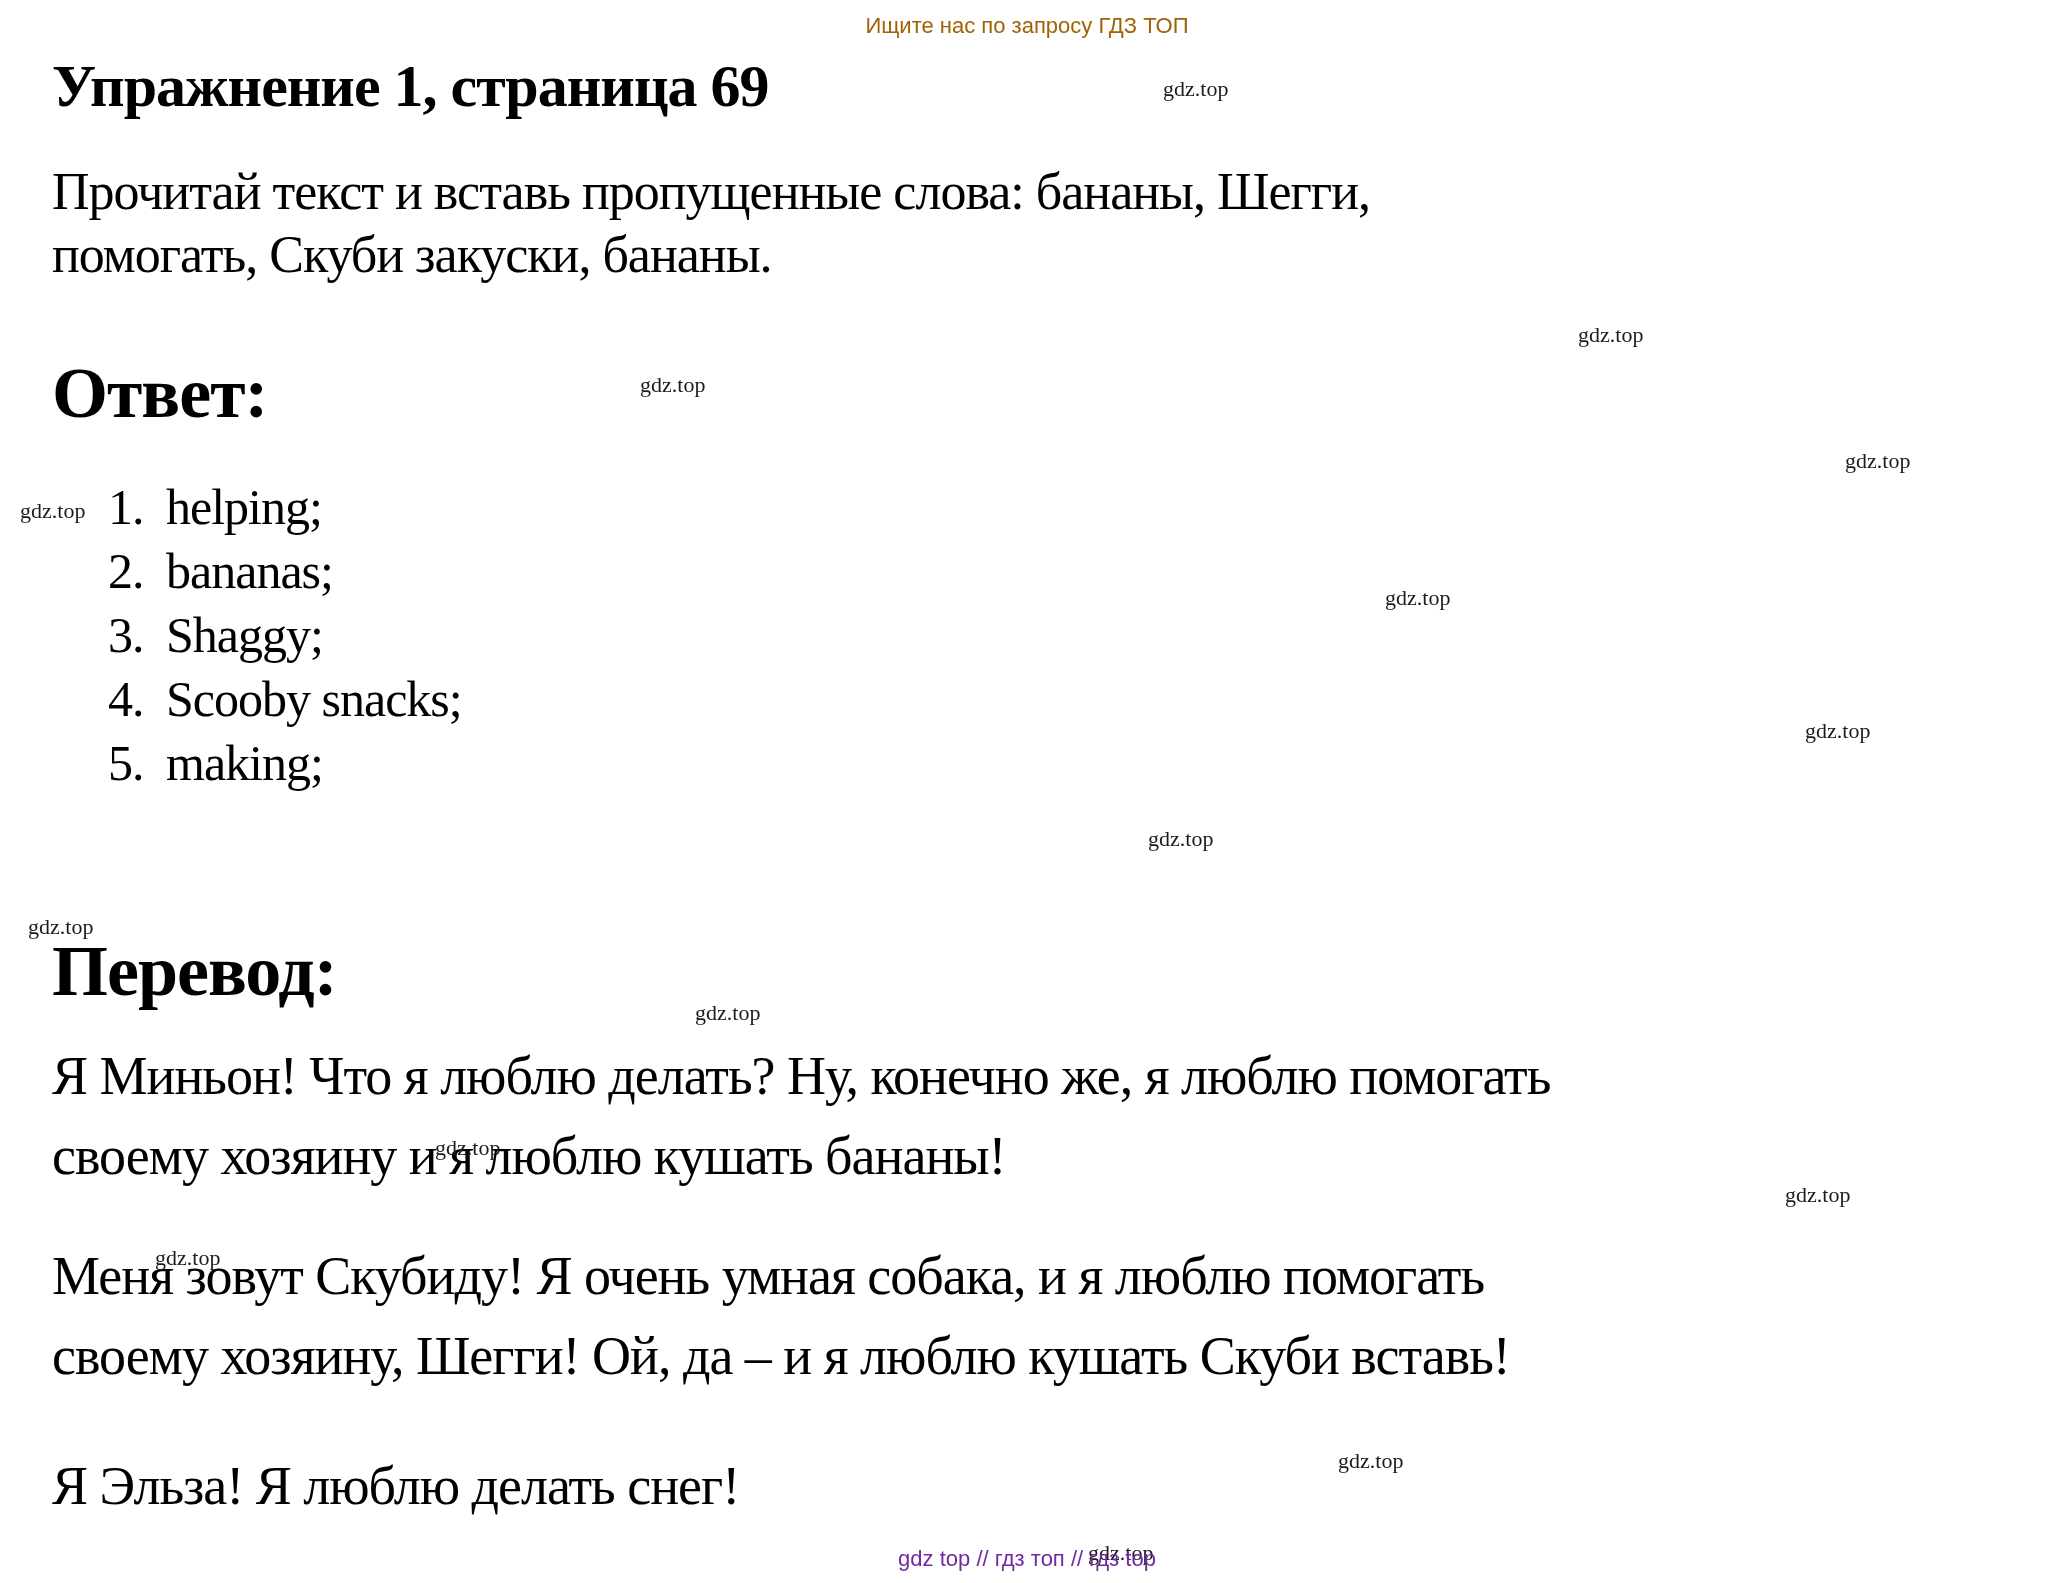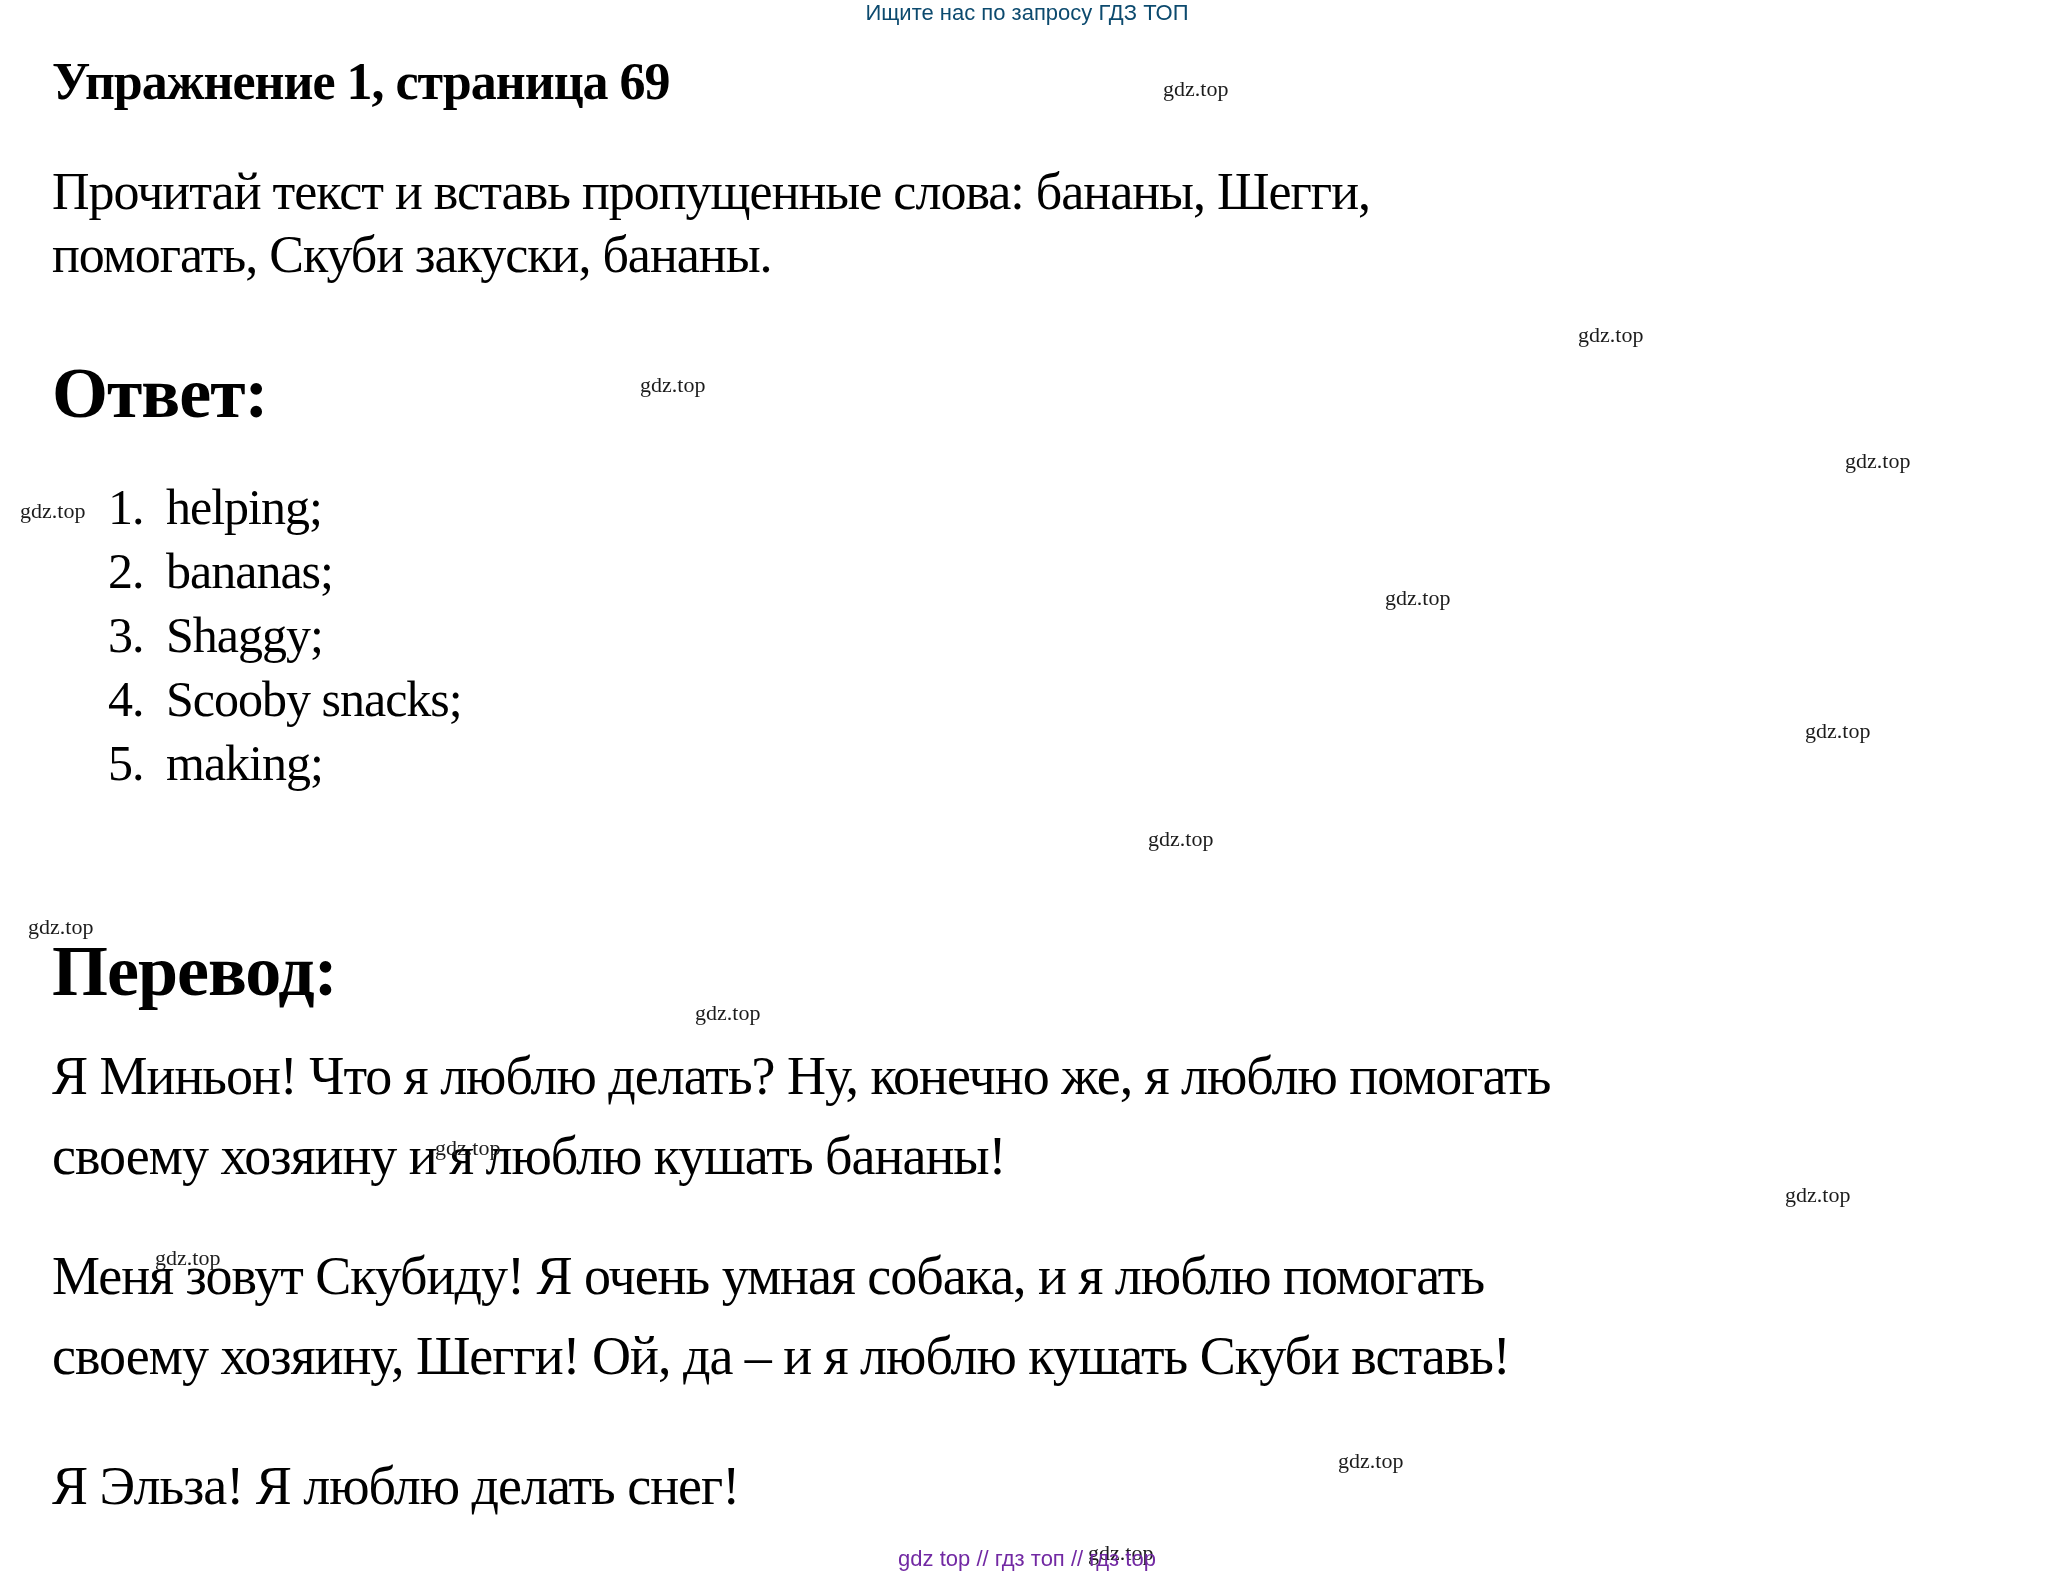--- a/index.html
+++ b/index.html
@@ -11,34 +11,34 @@
     position: relative;
     width: 2054px;
     height: 1583px;
     background: #ffffff;
     overflow: hidden;
     font-family: "Liberation Serif", "DejaVu Serif", serif;
     color: #000000;
   }
   .promo {
     position: absolute;
-    top: 0;
+    top: 13px;
     left: 50%;
     transform: translateX(-50%);
     font-family: "Liberation Sans", "DejaVu Sans", sans-serif;
     font-size: 22px;
-    color: #0c4a6e;
+    color: #a16207;
     white-space: nowrap;
   }
   .doc-title {
     position: absolute;
     top: 52px;
     left: 52px;
     margin: 0;
-    font-size: 52px;
+    font-size: 60px;
     font-weight: bold;
     letter-spacing: -1px;
     white-space: nowrap;
   }
   .task {
     position: absolute;
     top: 160px;
     left: 52px;
     font-size: 52px;
     line-height: 63px;

